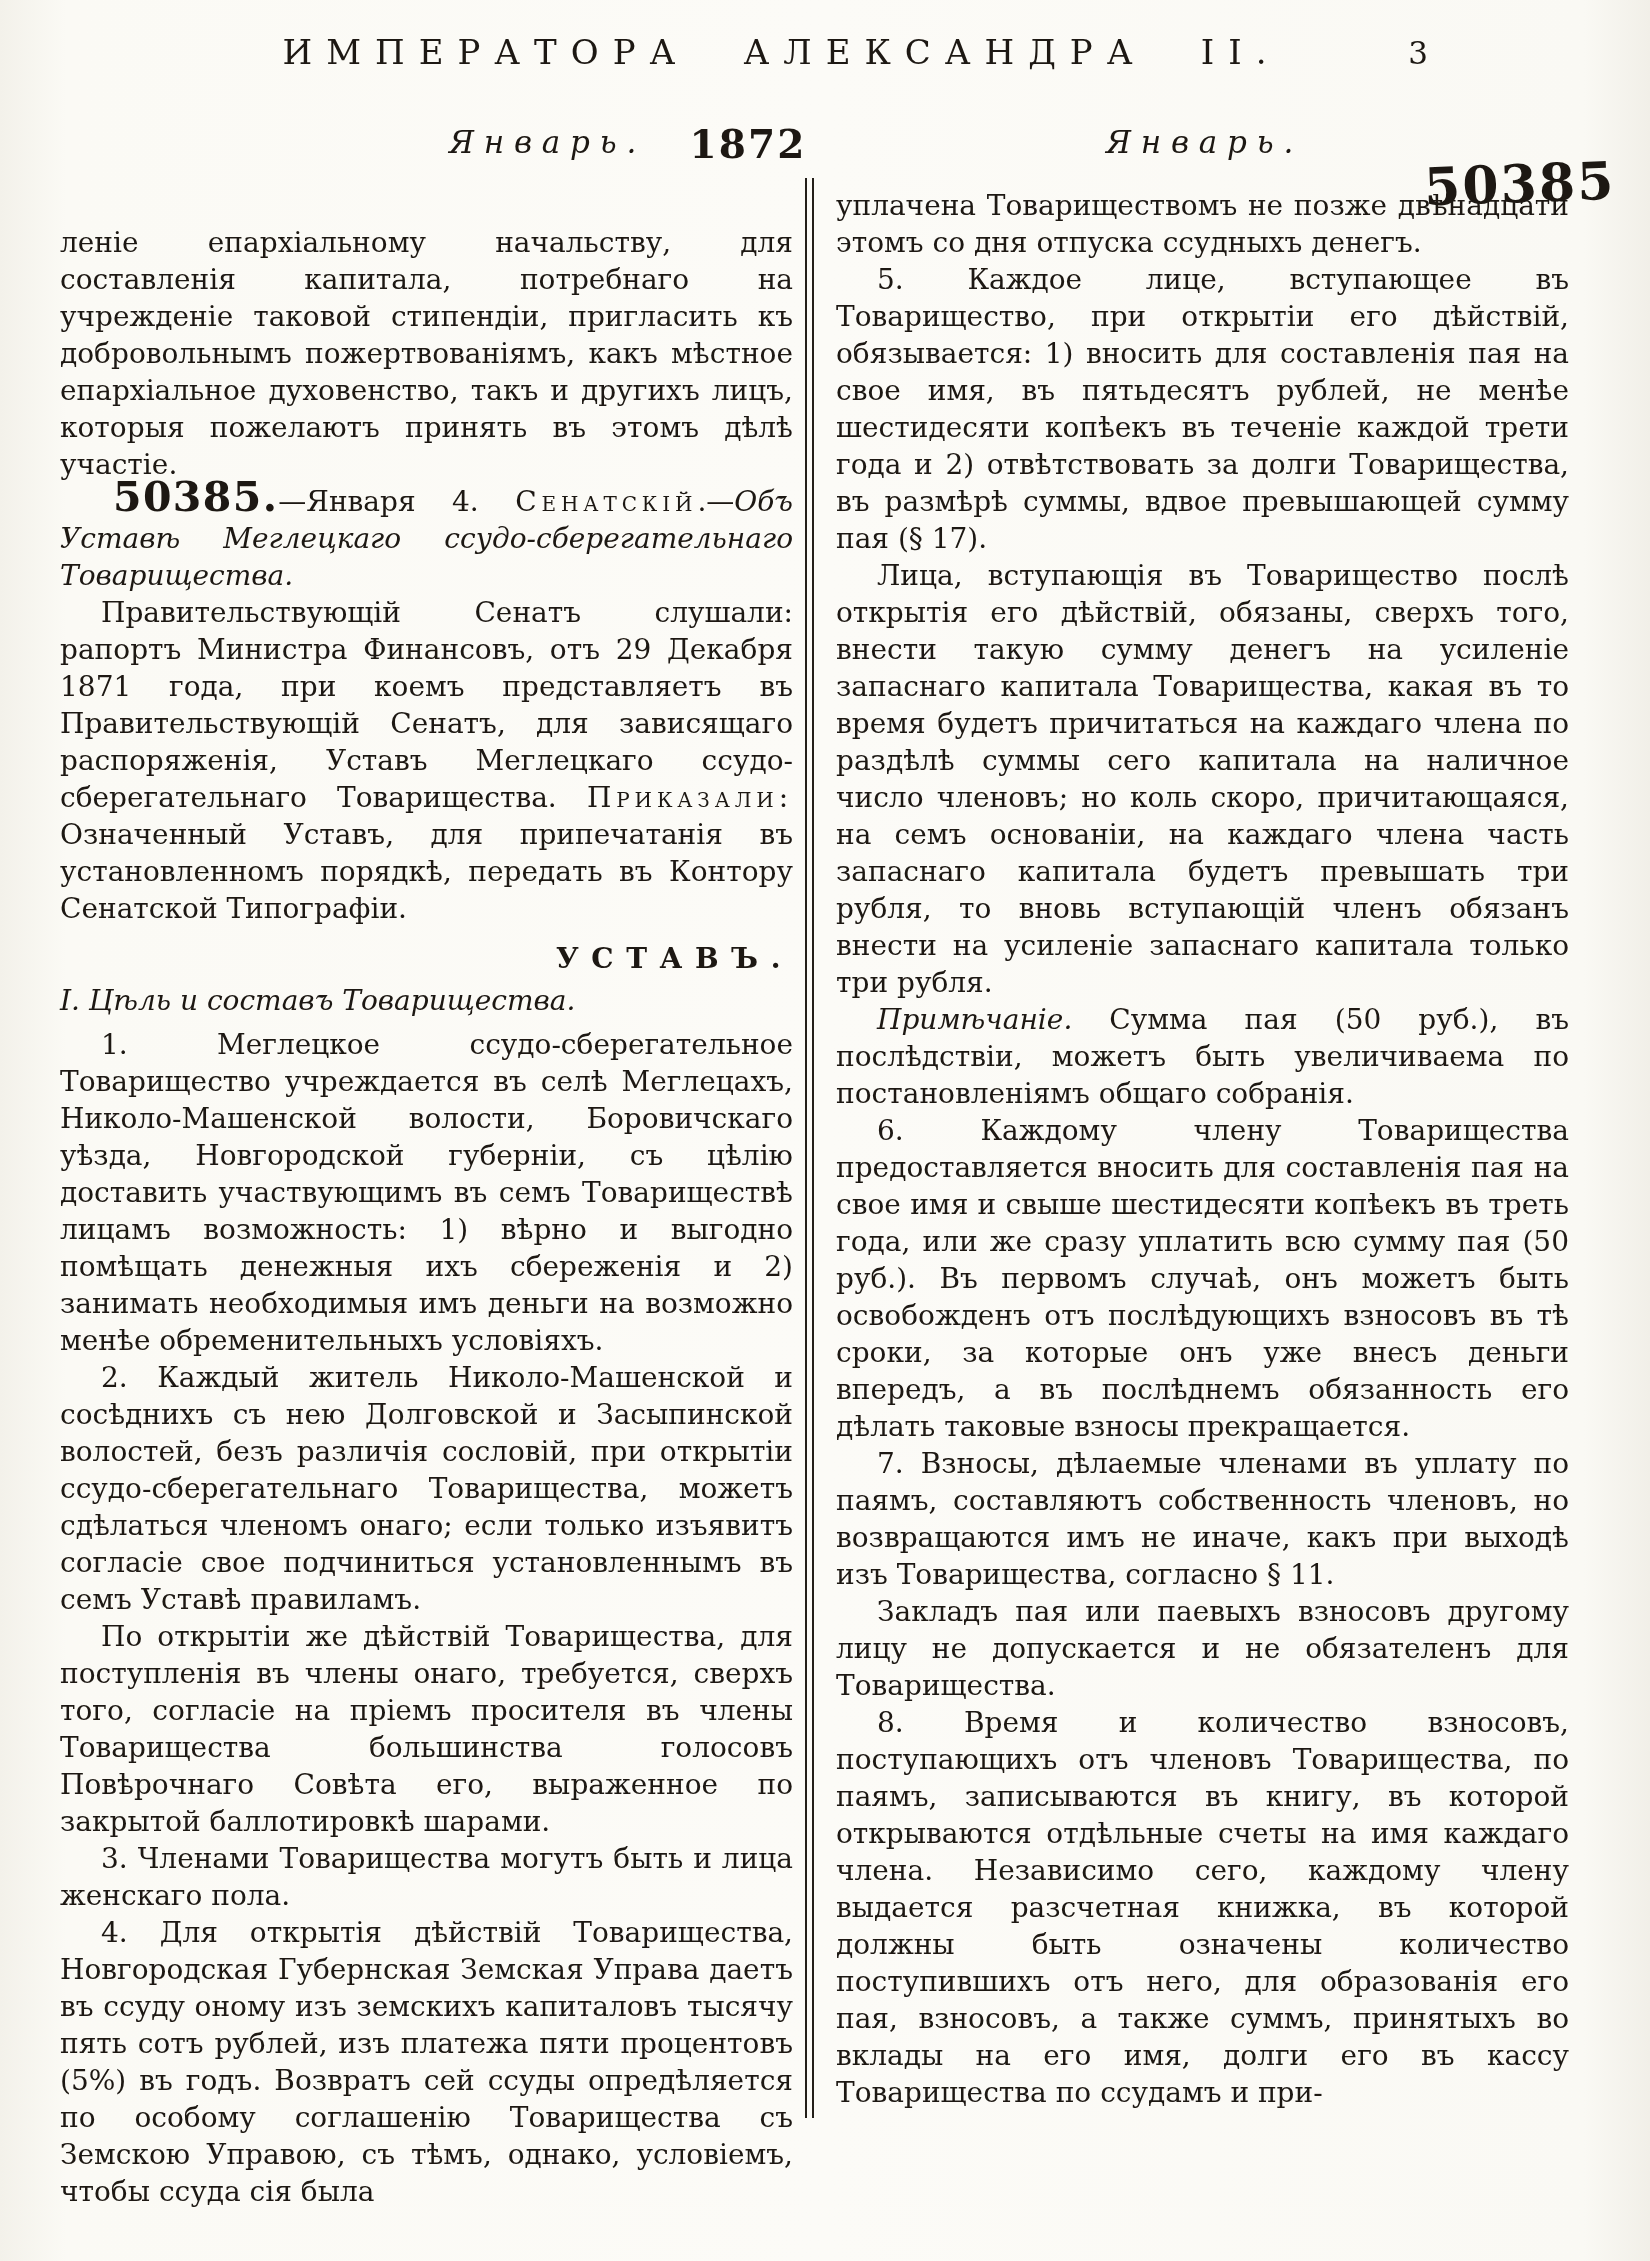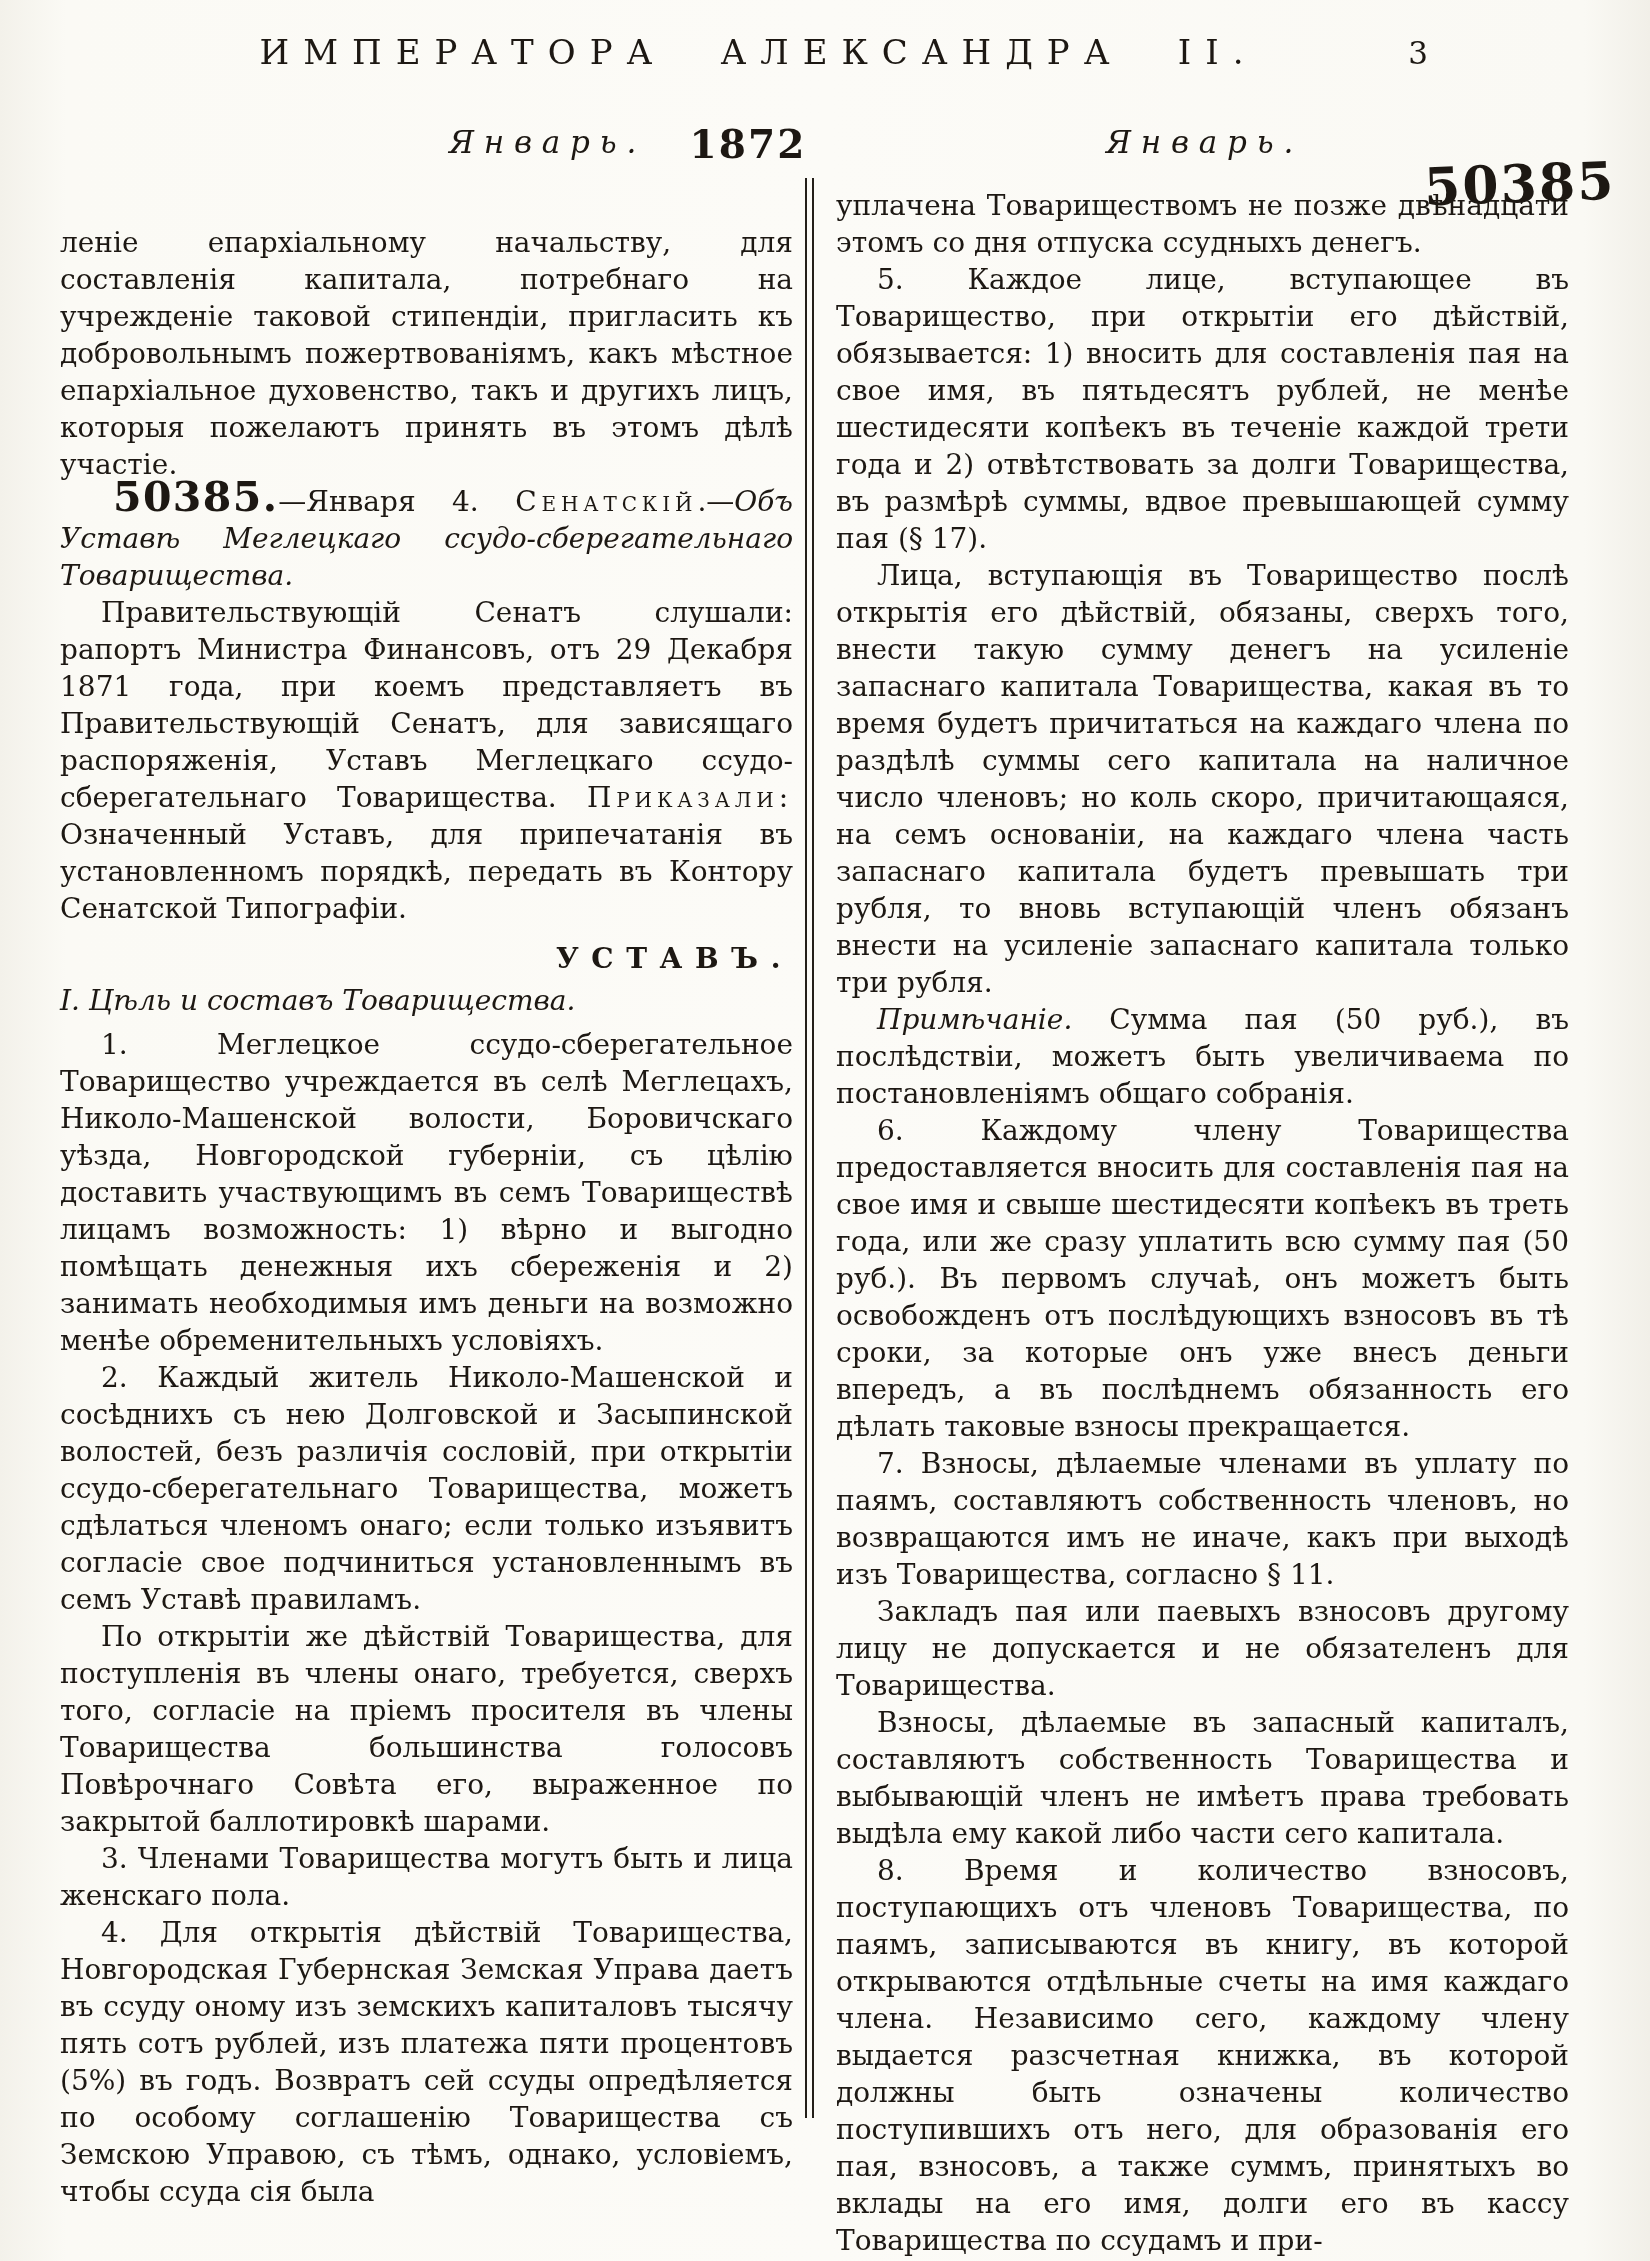--- a/index.html
+++ b/index.html
@@ -7,20 +7,21 @@
     width:1650px;height:2261px;
     position:relative;overflow:hidden;
     background:linear-gradient(90deg,#f3f1ea 0%,#fbfaf5 4%,#fcfbf7 50%,#faf9f4 96%,#f1efe8 100%);
     font-family:"DejaVu Serif", serif;
     color:#1d1813;
   }
   .header-title{
     position:absolute;top:32px;left:0;width:1517px;
     text-align:center;font-size:34px;letter-spacing:14px;word-spacing:29.5px;
     white-space:nowrap;
+    padding-left:23px;
   }
   .page-number{
     position:absolute;top:35px;left:1376px;width:84px;
     text-align:center;font-size:31px;
   }
   .subheader-month-left{
     position:absolute;top:124px;left:407px;width:281px;text-align:center;
     font-style:italic;font-size:31px;letter-spacing:9.8px;white-space:nowrap;
   }
   .subheader-year{
@@ -90,16 +91,15 @@
     <p class="para body indent"><span class="run-normal">4. Для открытія дѣйствій Товарищества, Новгородская Губернская Земская Управа даетъ въ ссуду оному изъ земскихъ капиталовъ тысячу пять сотъ рублей, изъ платежа пяти процентовъ (5%) въ годъ. Возвратъ сей ссуды опредѣляется по особому соглашенію Товарищества съ Земскою Управою, съ тѣмъ, однако, условіемъ, чтобы ссуда сія была</span></p>
   </div>
 <div class="col col-right" id="col-right">
     <p class="para body"><span class="run-normal">уплачена Товариществомъ не позже двѣнадцати этомъ со дня отпуска ссудныхъ денегъ.</span></p>
     <p class="para body indent"><span class="run-normal">5. Каждое лице, вступающее въ Товарищество, при открытіи его дѣйствій, обязывается: 1) вносить для составленія пая на свое имя, въ пятьдесятъ рублей, не менѣе шестидесяти копѣекъ въ теченіе каждой трети года и 2) отвѣтствовать за долги Товарищества, въ размѣрѣ суммы, вдвое превышающей сумму пая (§ 17).</span></p>
     <p class="para body indent"><span class="run-normal">Лица, вступающія въ Товарищество послѣ открытія его дѣйствій, обязаны, сверхъ того, внести такую сумму денегъ на усиленіе запаснаго капитала Товарищества, какая въ то время будетъ причитаться на каждаго члена по раздѣлѣ суммы сего капитала на наличное число членовъ; но коль скоро, причитающаяся, на семъ основаніи, на каждаго члена часть запаснаго капитала будетъ превышать три рубля, то вновь вступающій членъ обязанъ внести на усиленіе запаснаго капитала только три рубля.</span></p>
     <p class="para body indent"><span class="run-italic">Примѣчаніе.</span><span class="run-normal"> Сумма пая (50 руб.), въ послѣдствіи, можетъ быть увеличиваема по постановленіямъ общаго собранія.</span></p>
     <p class="para body indent"><span class="run-normal">6. Каждому члену Товарищества предоставляется вносить для составленія пая на свое имя и свыше шестидесяти копѣекъ въ треть года, или же сразу уплатить всю сумму пая (50 руб.). Въ первомъ случаѣ, онъ можетъ быть освобожденъ отъ послѣдующихъ взносовъ въ тѣ сроки, за которые онъ уже внесъ деньги впередъ, а въ послѣднемъ обязанность его дѣлать таковые взносы прекращается.</span></p>
     <p class="para body indent"><span class="run-normal">7. Взносы, дѣлаемые членами въ уплату по паямъ, составляютъ собственность членовъ, но возвращаются имъ не иначе, какъ при выходѣ изъ Товарищества, согласно § 11.</span></p>
     <p class="para body indent"><span class="run-normal">Закладъ пая или паевыхъ взносовъ другому лицу не допускается и не обязателенъ для Товарищества.</span></p>
-    <p class="para body indent"><span class="run-normal">Взносы, дѣлаемые въ запасный капиталъ, составляютъ собственность Товарищества и выбывающій членъ не имѣетъ права требовать выдѣла ему какой либо части сего капитала.</span></p>
     <p class="para body indent"><span class="run-normal">8. Время и количество взносовъ, поступающихъ отъ членовъ Товарищества, по паямъ, записываются въ книгу, въ которой открываются отдѣльные счеты на имя каждаго члена. Независимо сего, каждому члену выдается разсчетная книжка, въ которой должны быть означены количество поступившихъ отъ него, для образованія его пая, взносовъ, а также суммъ, принятыхъ во вклады на его имя, долги его въ кассу Товарищества по ссудамъ и при-</span></p>
   </div>
 
 
 </body></html>

